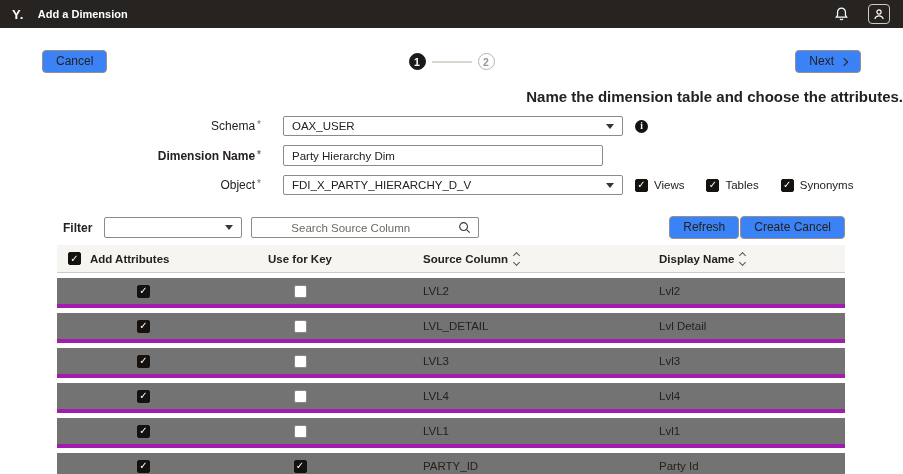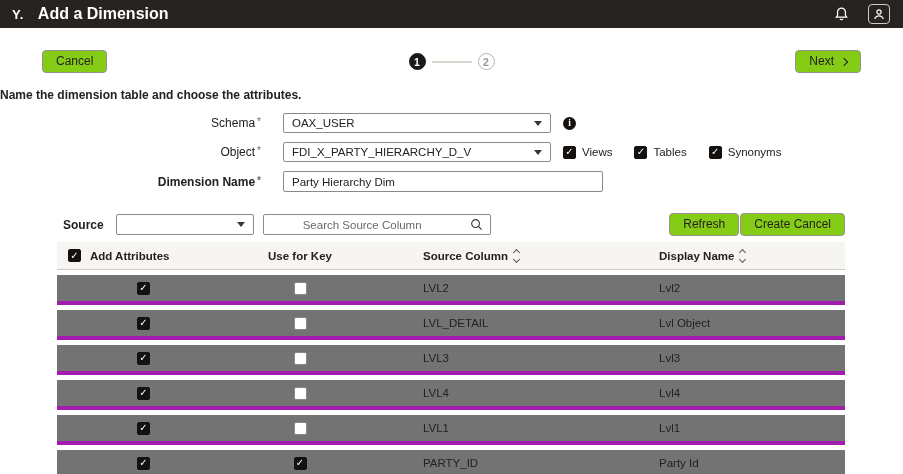--- a/index.html
+++ b/index.html
@@ -4,53 +4,53 @@
 <style>
   * { margin:0; padding:0; box-sizing:border-box; }
   html,body { width:903px; height:474px; overflow:hidden; background:#fff;
     font-family:"Liberation Sans","DejaVu Sans",sans-serif; color:#25211e; }
   .page { width:903px; height:474px; position:relative; background:#fff; }
 
   
   .topbar { height:28px; background:#262320; display:flex; align-items:center;
     padding:0 12px; color:#fff; }
   .topbar .logo { font-weight:bold; font-size:13px; letter-spacing:.5px; margin-right:14px; }
-  .topbar .title { font-weight:bold; font-size:16px; }
+  .topbar .title { font-weight:bold; font-size:11px; }
   .topbar .spacer { flex:1; }
   .topbar .tb-icon { display:flex; align-items:center; justify-content:center;
     width:24px; height:22px; margin-left:14px; cursor:pointer; }
   .avatar-box { border:1.5px solid #cfccc8; border-radius:4px; width:22px; height:20px;
     display:flex; align-items:center; justify-content:center; }
 
   
   .wizard-row { display:flex; align-items:center; justify-content:space-between;
     margin:22px 42px 0 42px; }
-  .btn { display:inline-flex; align-items:center; gap:7px; background:#84cc16;
+  .btn { display:inline-flex; align-items:center; gap:7px; background:#3b82f6;
     border:1px solid #96918a; border-radius:4px; padding:3px 13px; font-size:12px;
     color:#25211e; cursor:pointer; line-height:15px; }
   .stepper { display:flex; align-items:center; position:absolute; left:50%;
     transform:translateX(-50%); }
   .step { width:17px; height:17px; border-radius:50%; display:flex; align-items:center;
     justify-content:center; font-size:10.5px; font-weight:bold; }
   .step.active { background:#1c1a18; color:#fff; border:1px solid #1c1a18; }
   .step.inactive { background:#fff; color:#9b968f; border:1px solid #b8b3ac; }
   .step-line { width:40px; height:2px; background:#d9d6d0; margin:0 6px; }
   .chev-right { width:6px; height:6px; border-right:1.8px solid #25211e;
     border-top:1.8px solid #25211e; transform:rotate(45deg); display:inline-block; }
 
-  .instruction { text-align:left; font-size:12px; font-weight:600; margin-top:15px; }
+  .instruction { text-align:right; font-size:15px; font-weight:600; margin-top:15px; }
 
   
   .form { margin-top:11px; }
   .form-row { display:flex; align-items:center; margin-bottom:9px; }
   .form-label { width:265px; text-align:right; font-size:12px; padding-right:4px; }
   .form-label .req { color:#6e6a64; font-size:10px; vertical-align:top; margin-left:2px; }
   .form-label.bold { font-weight:bold; }
   .field { margin-left:18px; }
-  .select-box { width:268px; height:20px; border:1px solid #8e8a83; border-radius:2px;
+  .select-box { width:340px; height:20px; border:1px solid #8e8a83; border-radius:2px;
     background:#fff; display:flex; align-items:center; justify-content:space-between;
     padding:0 8px; font-size:11.5px; cursor:pointer; }
   .caret-down { width:0; height:0; border-left:4px solid transparent;
     border-right:4px solid transparent; border-top:5px solid #3a3631; }
   .text-input { width:320px; height:21px; border:1px solid #8e8a83; border-radius:2px;
     font-size:11.5px; padding:0 8px; font-family:inherit; color:#25211e; }
   .info-icon { width:13px; height:13px; border-radius:50%; background:#14110f; color:#fff;
     font-size:9.5px; font-weight:bold; display:inline-flex; align-items:center;
     justify-content:center; margin-left:12px; font-family:"Liberation Serif",serif; }
   .object-options { display:flex; align-items:center; gap:22px; margin-left:12px; }
@@ -151,20 +151,27 @@
         <span>Schema</span><span class="req">*</span>
       </span>
       <span class="field select-box">
         <span>OAX_USER</span>
         <span class="caret-down"></span>
       </span>
       <span class="info-icon">i</span>
     </div>
 
     <div class="form-row">
+      <span class="form-label bold">
+        <span>Dimension Name</span><span class="req">*</span>
+      </span>
+      <input class="field text-input" value="Party Hierarchy Dim" style="">
+    </div>
+
+    <div class="form-row">
       <span class="form-label">
         <span>Object</span><span class="req">*</span>
       </span>
       <span class="field select-box">
         <span>FDI_X_PARTY_HIERARCHY_D_V</span>
         <span class="caret-down"></span>
       </span>
       <span class="object-options" id="object-options">
   <span class="opt">
     <span class="checkbox checked"></span>
@@ -175,33 +182,26 @@
     <span class="checkbox checked"></span>
     <span class="opt-label">Tables</span>
   </span>
 
   <span class="opt">
     <span class="checkbox checked"></span>
     <span class="opt-label">Synonyms</span>
   </span>
 </span>
     </div>
-
-    <div class="form-row">
-      <span class="form-label bold">
-        <span>Dimension Name</span><span class="req">*</span>
-      </span>
-      <input class="field text-input" value="Party Hierarchy Dim" style="">
-    </div>
   </div>
 
   <div class="table-section">
 
     <div class="filter-row">
-      <span class="filter-label">Source</span>
+      <span class="filter-label">Filter</span>
       <span class="filter-select">
         <span class="caret-down"></span>
       </span>
       <span class="search-box">
         <input placeholder="Search Source Column" style="">
         <svg width="13" height="13" viewBox="0 0 14 14">
           <circle cx="6" cy="6" r="4.2" fill="none" stroke="#3a3631" stroke-width="1.2"></circle>
           <line x1="9.2" y1="9.2" x2="12.6" y2="12.6" stroke="#3a3631" stroke-width="1.2"></line>
         </svg>
       </span>
@@ -245,21 +245,21 @@
   </div>
 
   <div class="trow">
     <div class="c1">
             <span class="checkbox cb-add checked"></span>
           </div>
     <div class="c2">
             <span class="checkbox cb-key"></span>
           </div>
     <div class="c3 src">LVL_DETAIL</div>
-    <div class="c4 dsp">Lvl Object</div>
+    <div class="c4 dsp">Lvl Detail</div>
   </div>
 
   <div class="trow">
     <div class="c1">
             <span class="checkbox cb-add checked"></span>
           </div>
     <div class="c2">
             <span class="checkbox cb-key"></span>
           </div>
     <div class="c3 src">LVL3</div>

